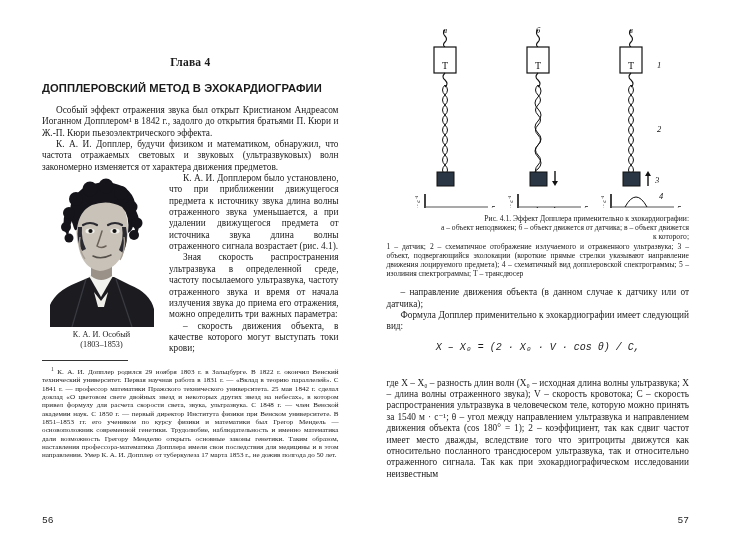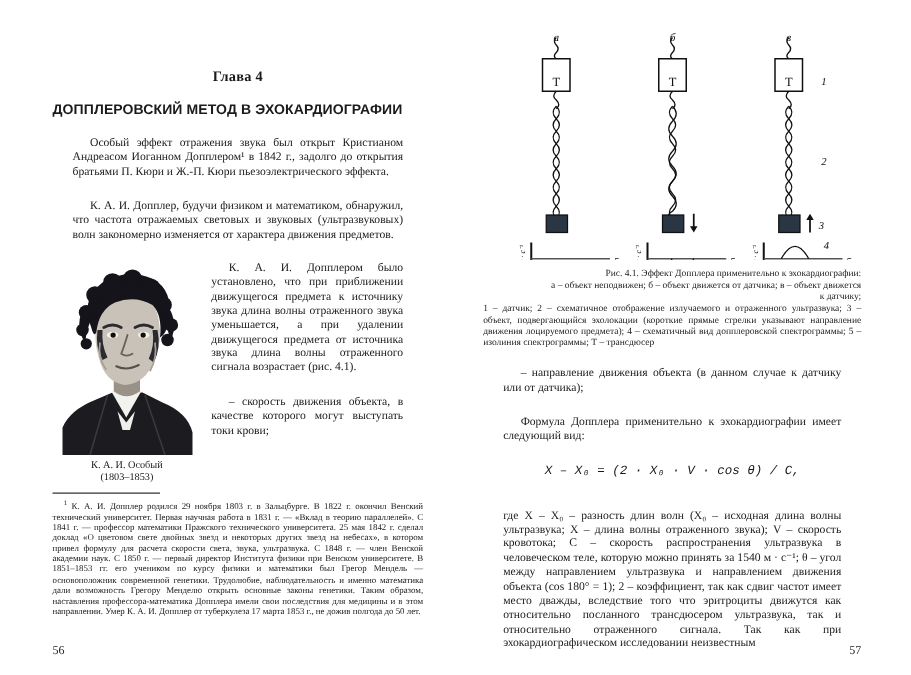--- a/index.html
+++ b/index.html
@@ -35,21 +35,21 @@
     margin: 0 0 14px 0;
   }
   .chapter-title {
     font-family: "Liberation Sans", "DejaVu Sans", sans-serif;
     font-size: 11.2px;
     font-weight: bold;
     letter-spacing: .1px;
     margin: 0 0 11px 0;
   }
   p.body {
-    margin: 16px;
+    margin: 0;
     font-size: 9.3px;
     line-height: 11.35px;
     text-align: justify;
     text-indent: 14px;
     hyphens: manual;
   }
   p.body.noind { text-indent: 0; }
 
   
   .portrait-wrap {
@@ -84,21 +84,21 @@
     text-align: justify;
     margin: 0;
     text-indent: 9px;
   }
   .footnote sup { font-size: 5.4px; vertical-align: super; }
 
   .folio {
     position: absolute;
     bottom: 14px;
     font-size: 9.6px;
-    font-family: Liberation Serif, serif;
+    font-family: Liberation Mono, monospace;
     color: #222;
   }
   .folio-left  { left: 42px; }
   .folio-right { right: 40px; }
 
   
   .figure {
     width: 302px;
     margin: 0 auto 6px auto;
     position: relative;
@@ -185,20 +185,21 @@
           <path d="M74 104 L90 152" stroke="#3a3a42" stroke-width="1.2" fill="none"></path>
         </svg>
       </div>
       <div class="portrait-cap">
         <div>К. А. И. Особый</div>
         <div>(1803–1853)</div>
       </div>
     </div>
 
     <p class="body">К. А. И. Допплером было установлено, что при приближении движущегося предмета к источнику звука длина волны отраженного звука уменьшается, а при удалении движущегося предмета от источника звука длина волны отраженного сигнала возрастает (рис. 4.1).</p>
+    <p class="body">Зная скорость распространения ультразвука в определенной среде, частоту посылаемого ультразвука, частоту отраженного звука и время от начала излучения звука до приема его отражения, можно определить три важных параметра:</p>
     <p class="body">– скорость движения объекта, в качестве которого могут выступать токи крови;</p>
 
     <div style="clear:both"></div>
     <div class="footnote-sep"></div>
     <p class="footnote"><sup>1</sup> <span>К. А. И. Допплер родился 29 ноября 1803 г. в Зальцбурге. В 1822 г. окончил Венский технический университет. Первая научная работа в 1831 г. — «Вклад в теорию параллелей». С 1841 г. — профессор математики Пражского технического университета. 25 мая 1842 г. сделал доклад «О цветовом свете двойных звезд и некоторых других звезд на небесах», в котором привел формулу для расчета скорости света, звука, ультразвука. С 1848 г. — член Венской академии наук. С 1850 г. — первый директор Института физики при Венском университете. В 1851–1853 гг. его учеником по курсу физики и математики был Грегор Мендель — основоположник современной генетики. Трудолюбие, наблюдательность и именно математика дали возможность Грегору Менделю открыть основные законы генетики. Таким образом, наставления профессора-математика Допплера имели свои последствия для медицины и в этом направлении. Умер К. А. И. Допплер от туберкулеза 17 марта 1853 г., не дожив полгода до 50 лет.</span></p>
 
     <div class="folio folio-left">56</div>
   </div>
 
   <div class="page page-right">
@@ -272,26 +273,26 @@
         <text x="272" y="177" font-family="Liberation Serif, serif" font-size="8.5" font-style="italic" fill="#111">4</text>
         <text x="290" y="190" font-family="Liberation Serif, serif" font-size="8.5" font-style="italic" fill="#111">5</text>
         <text x="104" y="190" font-family="Liberation Serif, serif" font-size="8.5" font-style="italic" fill="#111">5</text>
         <text x="197" y="190" font-family="Liberation Serif, serif" font-size="8.5" font-style="italic" fill="#111">5</text>
       </svg>
     </div>
 
     <div class="fig-caption">
       <span class="cline-c">Рис. 4.1. Эффект Допплера применительно к эхокардиографии:</span>
       <span class="cline-c">а – объект неподвижен; б – объект движется от датчика; в – объект движется</span>
-      <span class="cline-c">к датчику;</span>
+      <span class="cline-c">к которого;</span>
       <span>1 – датчик; 2 – схематичное отображение излучаемого и отраженного ультразвука; 3 – объект, подвергающийся эхолокации (короткие прямые стрелки указывают направление движения лоцируемого предмета); 4 – схематичный вид допплеровской спектрограммы; 5 – изолиния спектрограммы; Т – трансдюсер</span>
     </div>
 
     <p class="body">– направление движения объекта (в данном случае к датчику или от датчика);</p>
-    <p class="body">Формула Допплера применительно к эхокардиографии имеет следующий вид:</p>
+    <p class="body">Формула Допплер применительно к эхокардиографии имеет следующий вид:</p>
 
     <div class="formula">X – X₀ = (2 · X₀ · V · cos θ) / C,</div>
 
     <p class="body noind">где X – X₀ – разность длин волн (X₀ – исходная длина волны ультразвука; X – длина волны отраженного звука); V – скорость кровотока; C – скорость распространения ультразвука в человеческом теле, которую можно принять за 1540 м · с⁻¹; θ – угол между направлением ультразвука и направлением движения объекта (cos 180° = 1); 2 – коэффициент, так как сдвиг частот имеет место дважды, вследствие того что эритроциты движутся как относительно посланного трансдюсером ультразвука, так и относительно отраженного сигнала. Так как при эхокардиографическом исследовании неизвестным</p>
 
     <div class="folio folio-right">57</div>
   </div>
 
 </div>
 

